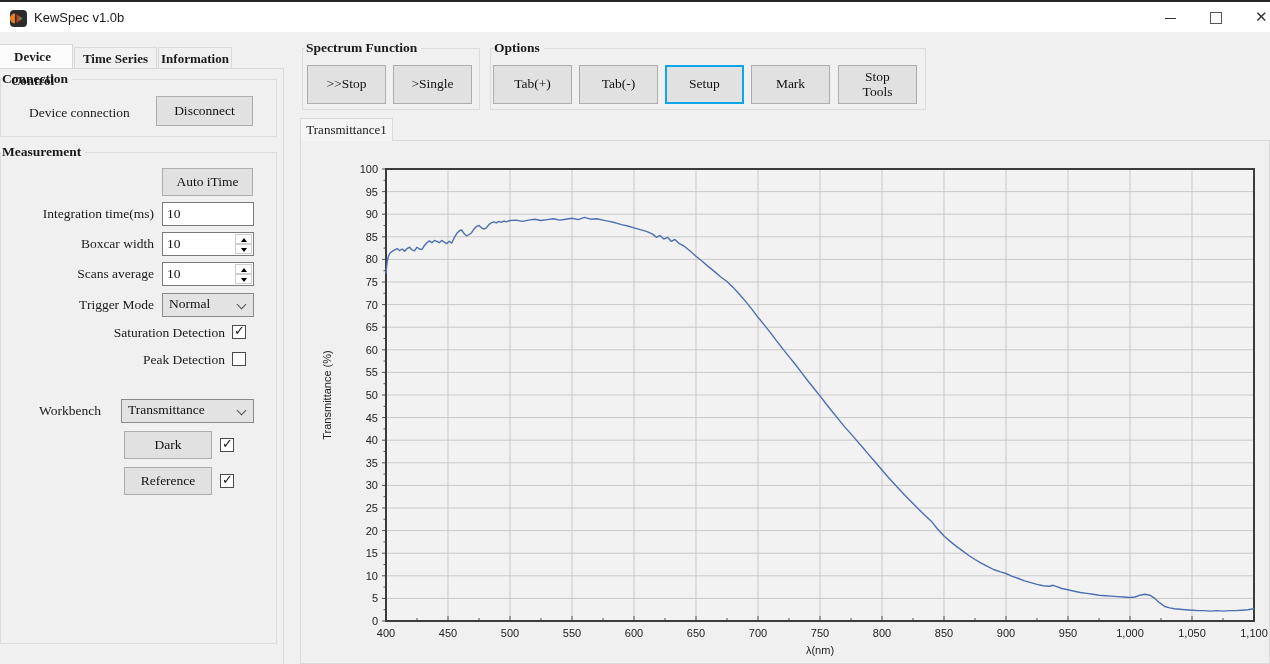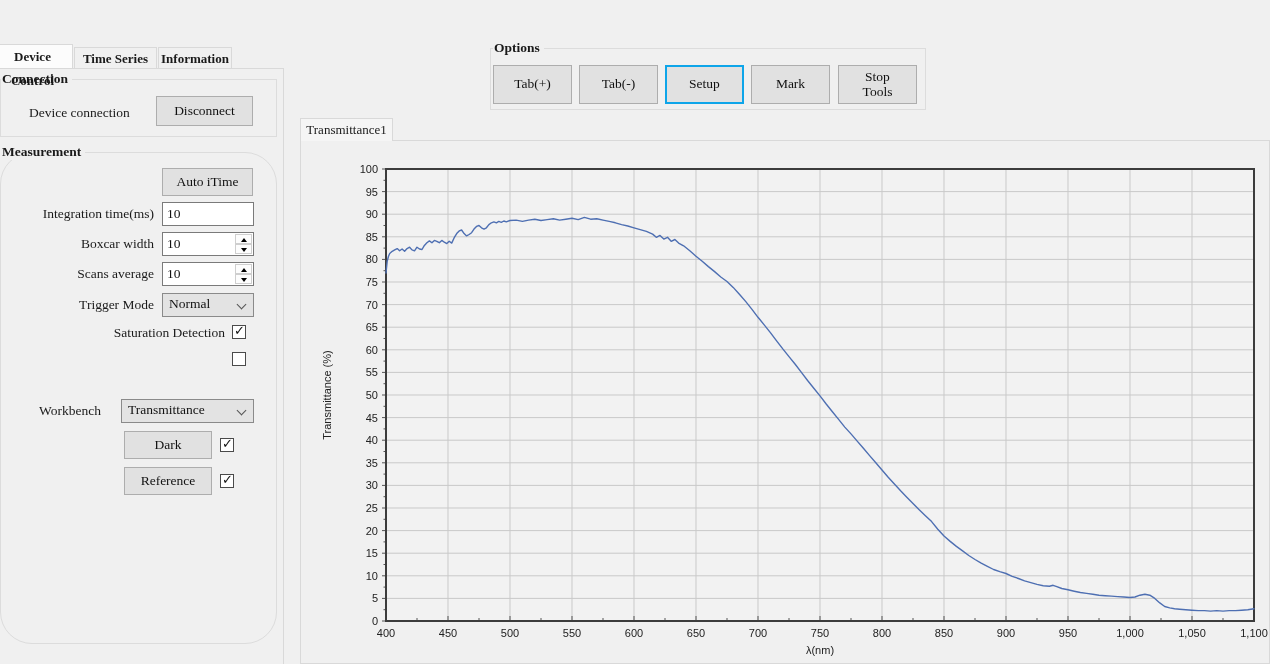--- a/index.html
+++ b/index.html
@@ -61,20 +61,38 @@
     background:#f5f5f5; border:1px solid #d9d9d9; border-bottom:none;
     font-size:13px; text-align:center; line-height:22px; z-index:2; }
   .chart-panel { position:absolute; left:300px; top:140px; width:970px; height:524px;
     background:#f0f0f0; border:1px solid #d9d9d9; }
 </style>
 </head>
 <body>
 
 <div id="window">
 
+  <div class="titlebar">
+    <svg class="app-icon" viewBox="0 0 17 17">
+      <rect x="0" y="0" width="17" height="17" rx="4" fill="#2b2b2b"></rect>
+      <path d="M5 3.5 A5 5 0 0 0 5 13.5 Z" fill="#e8821e"></path>
+      <path d="M6.5 4 L12.5 8.5 L6.5 13 Z" fill="#c43c2a"></path>
+      <path d="M9.5 6.2 L12.5 8.5 L9.5 10.8 Z" fill="#3ba23b"></path>
+    </svg>
+    <span class="win-title">KewSpec v1.0b</span>
+    <div class="win-btn min">
+        <span class="glyph-min"></span>
+      </div>
+    <div class="win-btn max">
+        <span class="glyph-max"></span>
+      </div>
+    <div class="win-btn close">
+        <span class="glyph-close">✕</span>
+      </div>
+  </div>
 
   <div class="ltab selected" style="left:-8px; top:44px; width:81px; height:24px; line-height:24px;">
     <span>Device Control</span>
   </div>
   <div class="ltab" style="left:74px; top:47px; width:83px; height:21px; line-height:21px;">
     <span>Time Series</span>
   </div>
   <div class="ltab" style="left:158px; top:47px; width:74px; height:21px; line-height:21px;">
     <span>Information</span>
   </div>
@@ -82,21 +100,21 @@
   <div class="tabpage"></div>
 
   <div class="groupbox" style="left:0; top:79px; width:277px; height:58px;">
     <span class="legend" style="left:0;">Connection</span>
     <span class="rowlabel" style="left:28px; top:25px; text-align:left;">Device connection</span>
     <div class="btn" style="left:155px; top:16px; width:97px; height:30px;">
       <span>Disconnect</span>
     </div>
   </div>
 
-  <div class="groupbox" style="left:0; top:152px; width:277px; height:492px;border-radius:32px;">
+  <div class="groupbox" style="left:0; top:152px; width:277px; height:492px;">
     <span class="legend" style="left:0;">Measurement</span>
 
     <div class="btn" style="left:161px; top:15px; width:91px; height:28px;">
       <span>Auto iTime</span>
     </div>
 
     <span class="rowlabel" style="left:8px; top:53px; width:145px;">Integration time(ms)</span>
     <input class="tbox" style="left: 161px; top: 49px; width: 92px; height: 24px;" value="10">
 
     <span class="rowlabel" style="left:8px; top:83px; width:145px;">Boxcar width</span>
@@ -127,39 +145,49 @@
 
     <span class="rowlabel" style="left:8px; top:144px; width:145px;">Trigger Mode</span>
     <div class="select" style="left:161px; top:140px; width:92px; height:24px;">
       <span>Normal</span>
       <span class="chev"></span>
     </div>
 
     <span class="rowlabel" style="left:8px; top:172px; width:216px;">Saturation Detection</span>
     <span class="checkbox checked" style="left:231px; top:172px;"></span>
 
+    <span class="rowlabel" style="left:8px; top:199px; width:216px;">Peak Detection</span>
     <span class="checkbox" style="left:231px; top:199px;"></span>
 
     <span class="rowlabel" style="left:8px; top:250px; width:92px;">Workbench</span>
     <div class="select" style="left:120px; top:246px; width:133px; height:24px;">
       <span>Transmittance</span>
       <span class="chev"></span>
     </div>
 
     <div class="btn" style="left:123px; top:278px; width:88px; height:28px;">
       <span>Dark</span>
     </div>
     <span class="checkbox checked" style="left:219px; top:285px;"></span>
 
     <div class="btn" style="left:123px; top:314px; width:88px; height:28px;">
       <span>Reference</span>
     </div>
     <span class="checkbox checked" style="left:219px; top:321px;"></span>
   </div>
 
+  <div class="groupbox" style="left:302px; top:48px; width:178px; height:62px;">
+    <span class="legend">Spectrum Function</span>
+    <div class="btn" style="left:4px; top:16px; width:79px; height:39px;">
+      <span>&gt;&gt;Stop</span>
+    </div>
+    <div class="btn" style="left:90px; top:16px; width:79px; height:39px;">
+      <span>&gt;Single</span>
+    </div>
+  </div>
 
   <div class="groupbox" style="left:490px; top:48px; width:436px; height:62px;">
     <span class="legend">Options</span>
     <div class="btn" style="left:2px; top:16px; width:79px; height:39px;">
       <span>Tab(+)</span>
     </div>
     <div class="btn" style="left:88px; top:16px; width:79px; height:39px;">
       <span>Tab(-)</span>
     </div>
     <div class="btn focused" style="left:174px; top:16px; width:79px; height:39px;">

